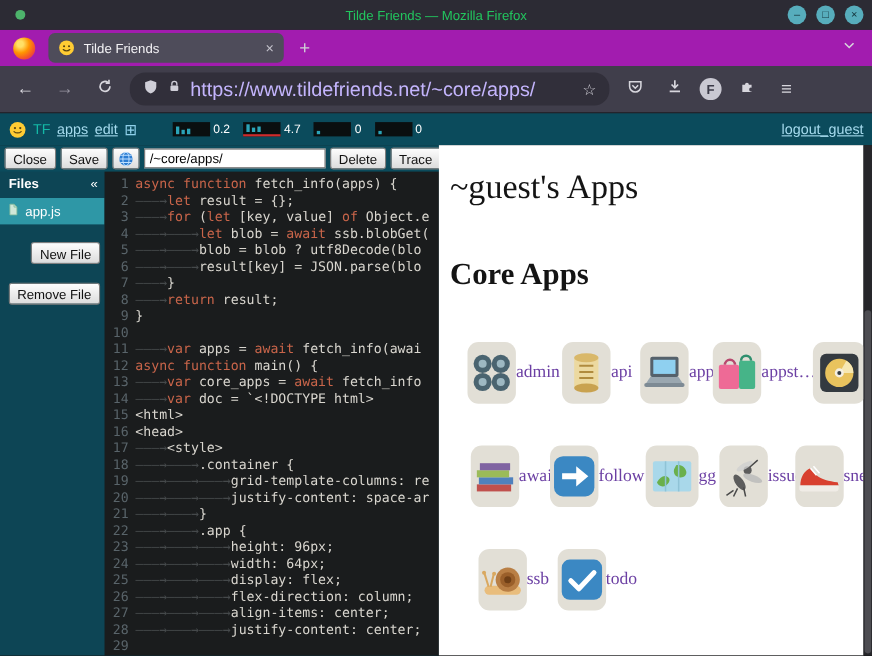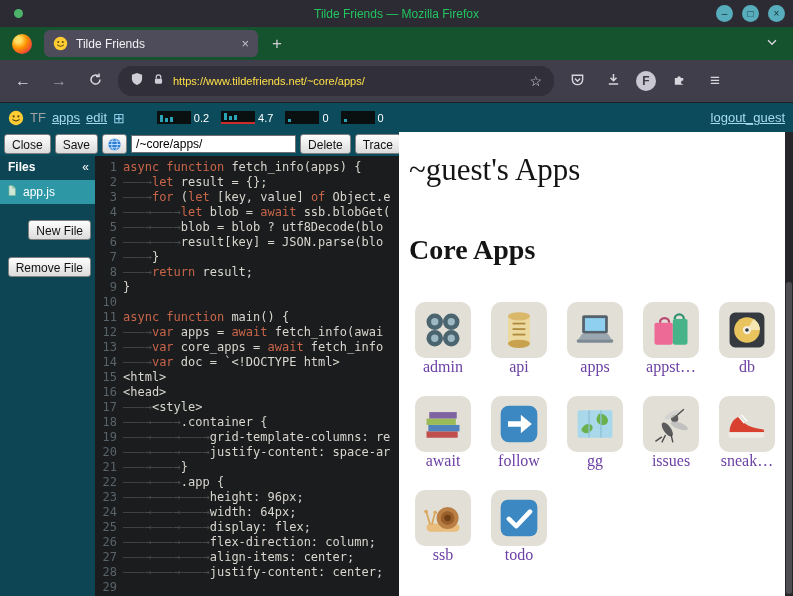--- a/index.html
+++ b/index.html
@@ -8,43 +8,43 @@
   .window { width:793px; height:596px; display:flex; flex-direction:column; }
 
   
   .titlebar { height:27px; background:#2c2b34; display:flex; align-items:center; position:relative; flex:0 0 auto; }
   .ws-dot { position:absolute; left:14px; top:9px; width:9px; height:9px; border-radius:50%; background:#4db36b; }
   .titlebar-title { flex:1; text-align:center; color:#22c55e; font-size:12px; }
   .win-controls { position:absolute; right:8px; top:5px; display:flex; gap:9px; }
   .win-btn { width:17px; height:17px; border-radius:50%; background:#57adbc; color:#14333a; font-size:10px; line-height:17px; text-align:center; cursor:default; }
 
   
-  .tabbar { height:33px; background:#14532d; display:flex; align-items:center; padding:0 10px; flex:0 0 auto; }
+  .tabbar { height:33px; background:#a21caf; display:flex; align-items:center; padding:0 10px; flex:0 0 auto; }
   .ff-logo { width:20px; height:20px; border-radius:50%; margin:0 12px 0 2px;
     background:radial-gradient(circle at 32% 30%, #ffe066 0 14%, #ff9500 42%, #f4512c 70%, #b5288f 100%); }
   .tab { width:214px; height:27px; background:#4e4c5a; border-radius:6px; display:flex; align-items:center; padding:0 9px; gap:8px; color:#f2f1f4; font-size:12px; }
   .favicon svg { display:block; }
   .tab-title { flex:1; white-space:nowrap; overflow:hidden; }
   .tab-close { color:#c3c2cb; font-size:13px; }
   .newtab { color:#d0cfd6; font-size:17px; margin-left:14px; }
   .tab-chevron { margin-left:auto; margin-right:4px; }
 
   
   .navbar { height:43px; background:#403e4b; border-bottom:1px solid #1f1e26; display:flex; align-items:center; padding:0 10px; gap:10px; flex:0 0 auto; }
   .nav-btn { color:#d7d6dd; font-size:16px; width:26px; text-align:center; }
   .nav-btn.fwd { color:#94929e; }
   .urlbar { width:436px; height:30px; background:#312f3a; border-radius:14px; display:flex; align-items:center; padding:0 12px; gap:8px; }
-  .url-text { color:#fde047; font-size:11px; flex:1; white-space:nowrap; overflow:hidden; }
+  .url-text { color:#c4b5fd; font-size:18px; flex:1; white-space:nowrap; overflow:hidden; }
   .star { color:#d7d6dd; font-size:14px; }
   .account { width:20px; height:20px; border-radius:50%; background:#c9c8d2; color:#3a3947; font-size:12px; font-weight:bold; text-align:center; line-height:20px; }
   .menu { font-size:17px; }
 
   
   .tf-header { height:29px; background:#0b4b5c; display:flex; align-items:center; padding:0 8px; gap:6px; color:#fff; font-size:13px; flex:0 0 auto; }
-  .brand { color:#a3a3a3; }
+  .brand { color:#14b8a6; }
   .tf-link { color:#a6dbee; text-decoration:underline; cursor:pointer; }
   .grid-glyph { color:#8fd0ea; font-size:14px; }
   .stats { display:flex; align-items:center; gap:12px; margin-left:10px;padding-left:16px; }
   .gauge { display:flex; align-items:center; gap:3px; }
   .gauge-box { width:34px; height:13px; background:#0a0f10; position:relative; display:inline-block; }
   .gauge.alert .gauge-box { border-bottom:2px solid #cf2b2b; }
   .bar { position:absolute; bottom:2px; background:#2ba4b8; width:3px; }
   .b1 { left:3px; height:7px; } .b2 { left:8px; height:4px; } .b3 { left:13px; height:5px; }
   .gauge-val { color:#fff; font-size:11px; }
   .logout { margin-left:auto; }
@@ -71,21 +71,21 @@
   .code { flex:1; color:#d9d6cf; overflow:hidden; }
   .code-line { height:15px; white-space:pre; }
   .kw { color:#c9654a; }
   .ws { color:#45494b; }
 
   
   .right-pane { flex:1; background:#ffffff; color:#141414; overflow:hidden; padding-left:6px; }
   .page-title { font-family:"Liberation Serif",serif; font-weight:normal; font-size:31px; margin:20px 0 0 4px; }
   .section-title { font-family:"Liberation Serif",serif; font-weight:bold; font-size:28px; margin:46px 0 0 4px; }
   .app-grid { margin-top:26px; display:grid; grid-template-columns:repeat(5,64px); justify-content:space-around; }
-  .app-cell { width:64px; height:94px; display:flex; flex-direction:column; align-items:center; justify-content:center; gap:0; text-decoration:none; cursor:pointer; }
+  .app-cell { width:64px; height:94px; display:flex; flex-direction:row; align-items:center; justify-content:center; gap:0; text-decoration:none; cursor:pointer;margin-left:24px; }
   .tile { width:56px; height:56px; background:#e2dfd6; border-radius:10px; display:flex; align-items:center; justify-content:center; }
   .tile svg { width:44px; height:44px; display:block; }
   .app-label { font-family:"Liberation Serif",serif; font-size:16px; color:#6b3fa3; white-space:nowrap; }
 
   .page-scrollbar { width:8px; flex:0 0 auto; background:#26262a; position:relative; }
   .scroll-thumb { position:absolute; left:1px; width:6px; top:150px; height:312px; background:#4d4d52; border-radius:3px; }
 </style>
 </head>
 <body>
 
@@ -273,22 +273,22 @@
               <div class="code-line"><span class="kw">async</span> <span class="kw">function</span> fetch_info(apps) {</div>
               <div class="code-line"><span class="ws">———→</span><span class="kw">let</span> result = {};</div>
               <div class="code-line"><span class="ws">———→</span><span class="kw">for</span> (<span class="kw">let</span> [key, value] <span class="kw">of</span> Object.e</div>
               <div class="code-line"><span class="ws">———→</span><span class="ws">———→</span><span class="kw">let</span> blob = <span class="kw">await</span> ssb.blobGet(</div>
               <div class="code-line"><span class="ws">———→</span><span class="ws">———→</span>blob = blob ? utf8Decode(blo</div>
               <div class="code-line"><span class="ws">———→</span><span class="ws">———→</span>result[key] = JSON.parse(blo</div>
               <div class="code-line"><span class="ws">———→</span>}</div>
               <div class="code-line"><span class="ws">———→</span><span class="kw">return</span> result;</div>
               <div class="code-line">}</div>
               <div class="code-line"></div>
+              <div class="code-line"><span class="ws">———→</span><span class="kw">var</span> apps = <span class="kw">await</span> fetch_info(awai</div>
               <div class="code-line"><span class="kw">async</span> <span class="kw">function</span> main() {</div>
-              <div class="code-line"><span class="ws">———→</span><span class="kw">var</span> apps = <span class="kw">await</span> fetch_info(awai</div>
               <div class="code-line"><span class="ws">———→</span><span class="kw">var</span> core_apps = <span class="kw">await</span> fetch_info</div>
               <div class="code-line"><span class="ws">———→</span><span class="kw">var</span> doc = `&lt;!DOCTYPE html&gt;</div>
               <div class="code-line">&lt;html&gt;</div>
               <div class="code-line">&lt;head&gt;</div>
               <div class="code-line"><span class="ws">———→</span>&lt;style&gt;</div>
               <div class="code-line"><span class="ws">———→</span><span class="ws">———→</span>.container {</div>
               <div class="code-line"><span class="ws">———→</span><span class="ws">———→</span><span class="ws">———→</span>grid-template-columns: re</div>
               <div class="code-line"><span class="ws">———→</span><span class="ws">———→</span><span class="ws">———→</span>justify-content: space-ar</div>
               <div class="code-line"><span class="ws">———→</span><span class="ws">———→</span>}</div>
               <div class="code-line"><span class="ws">———→</span><span class="ws">———→</span>.app {</div>

